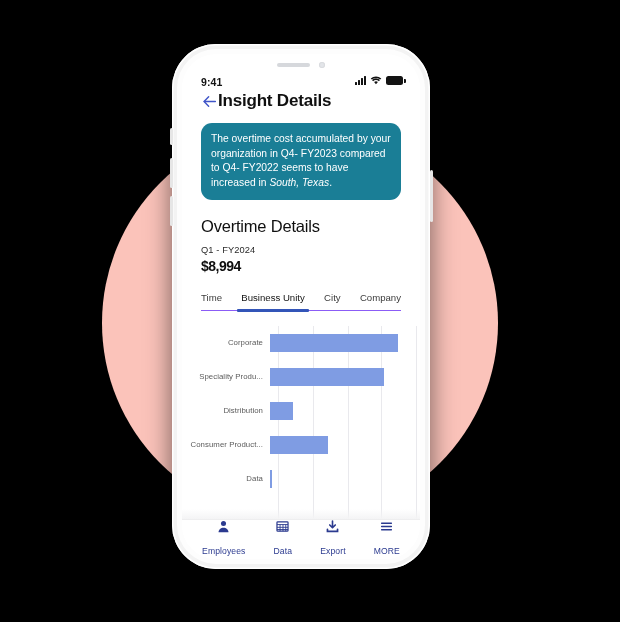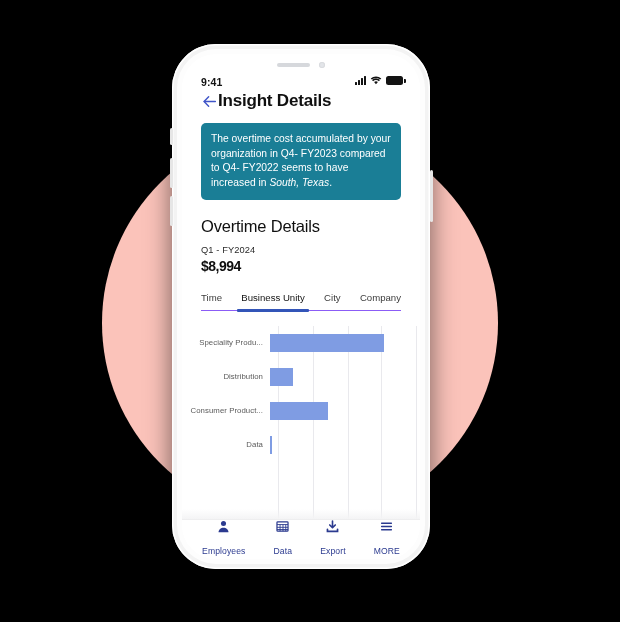--- a/index.html
+++ b/index.html
@@ -181,21 +181,21 @@
     font-weight: bold;
     color: #101010;
     letter-spacing: -0.2px;
     white-space: nowrap;
   }
 
   
   #insight-card {
     margin: 3px 19px 0 19px;
     background: #1a7e96;
-    border-radius: 5px;
+    border-radius: 11px;
     padding: 9px 10px 10px 10px;
     flex: none;
   }
   #insight-text {
     font-size: 10.3px;
     line-height: 1.42;
     color: #ffffff;
     font-weight: 500;
   }
   #insight-text .loc { font-style: italic; }
@@ -429,20 +429,26 @@
       </div>
 
       <div id="chart-area">
         <div id="chart">
           <div id="gridlines">
               <span style="left: 0%;"></span>
               <span style="left: 25.1852%;"></span>
               <span style="left: 50.3704%;"></span>
               <span style="left: 74.8148%;"></span>
               <span style="left: 100%;"></span>
+            </div>
+        <div class="chart-row">
+              <div class="cat-label">Corporate</div>
+              <div class="bar-track">
+                <div class="bar" style="width: 87.4074%; background: rgb(127, 156, 227);"></div>
+              </div>
             </div>
             <div class="chart-row">
               <div class="cat-label">Speciality Produ...</div>
               <div class="bar-track">
                 <div class="bar" style="width: 77.7778%; background: rgb(127, 156, 227);"></div>
               </div>
             </div>
             <div class="chart-row">
               <div class="cat-label">Distribution</div>
               <div class="bar-track">

